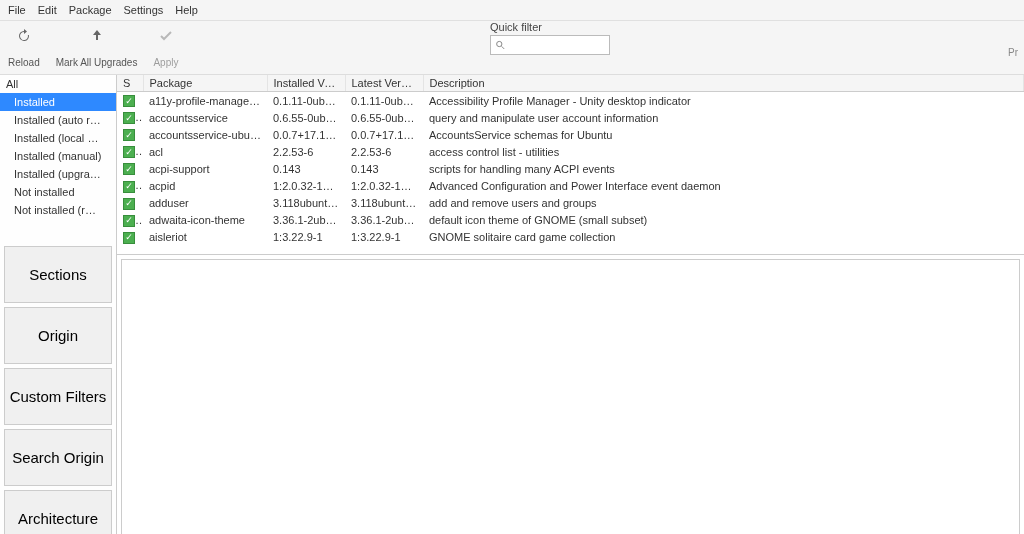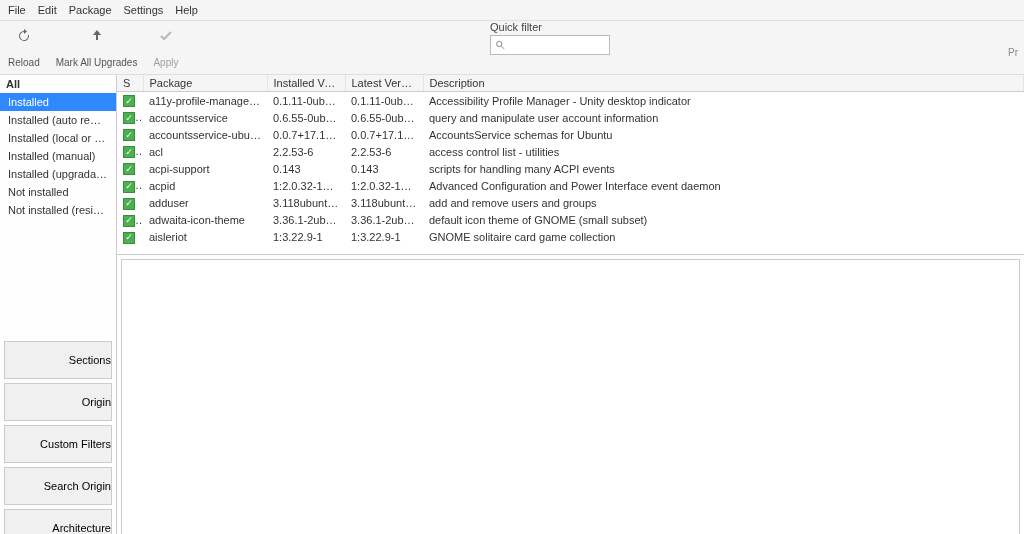--- a/index.html
+++ b/index.html
@@ -11,25 +11,25 @@
 .toolbtn .ic { width: 18px; height: 18px; display: flex; align-items: center; justify-content: center; }
 .toolbtn .lbl { font-size: 10px; margin-top: 12px; color: #555; }
 .quickfilter { position: absolute; left: 490px; top: 0; }
 .quickfilter .qlabel { font-size: 11px; color: #444; margin-bottom: 2px; display: block; }
 .quickfilter .qwrap { display: flex; align-items: center; border: 1px solid #bbb; background: #fff; width: 120px; height: 20px; padding: 0 4px; }
 .quickfilter input { border: none; outline: none; width: 100%; font-size: 11px; }
 .pr { position: absolute; right: 6px; top: 26px; color: #888; font-size: 10px; }
 .main { display: flex; height: calc(534px - 58px); }
 .sidebar { width: 117px; border-right: 1px solid #ccc; display: flex; flex-direction: column; background: #fefefe; }
 .filterlist { flex: 1; overflow: auto; }
-.filterlist .fitem { padding: 3px 8px; cursor: pointer; font-size: 11px; white-space: nowrap; overflow: hidden; text-overflow: ellipsis; }
+.filterlist .fitem { padding: 3px 14px; cursor: pointer; font-size: 11px; white-space: nowrap; overflow: hidden; text-overflow: ellipsis; }
 .filterlist .fsel { background: #2e89ff; color: #fff; }
-.filterlist .fhead { padding: 3px 6px; font-weight: bold; }
+.filterlist .fhead { padding: 3px 6px; font-weight: normal; }
 .viewbtns { padding: 4px; display: flex; flex-direction: column; gap: 4px; }
-.viewbtns button { font-size: 11px; padding: 12px 0; border: 1px solid #ccc; background: #f0f0f0; cursor: pointer; text-align: right; }
+.viewbtns button { font-size: 15px; padding: 19px 0; border: 1px solid #ccc; background: #f0f0f0; cursor: pointer; }
 .viewbtns button.active { background: #2e89ff; color: #fff; border-color: #2e89ff; }
 .content { flex: 1; display: flex; flex-direction: column; }
 .pkgtable { height: 180px; overflow: auto; border-bottom: 1px solid #ccc; }
 table { width: 100%; border-collapse: collapse; table-layout: fixed; }
 th, td { text-align: left; padding: 2px 6px; font-size: 11px; white-space: nowrap; overflow: hidden; text-overflow: ellipsis; }
 thead th { background: #f5f5f5; border-bottom: 1px solid #ccc; border-right: 1px solid #e4e4e4; color: #333; font-weight: normal; position: sticky; top: 0; }
 .col-s { width: 26px; }
 .col-pkg { width: 124px; }
 .col-iv { width: 78px; }
 .col-lv { width: 78px; }

